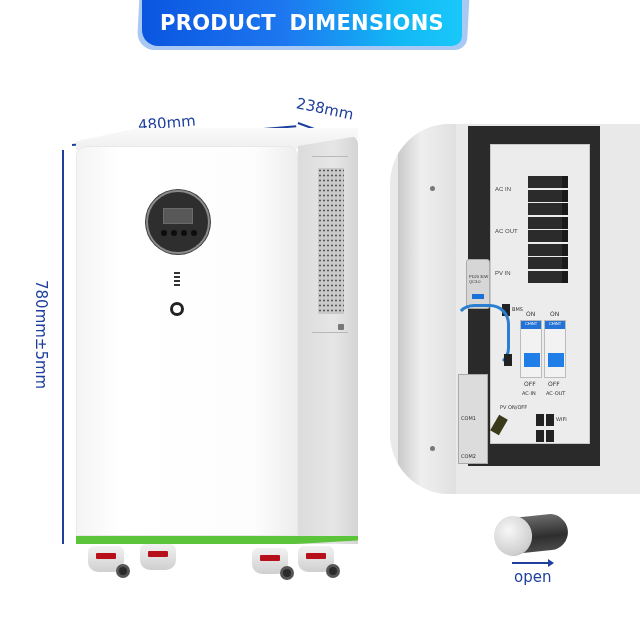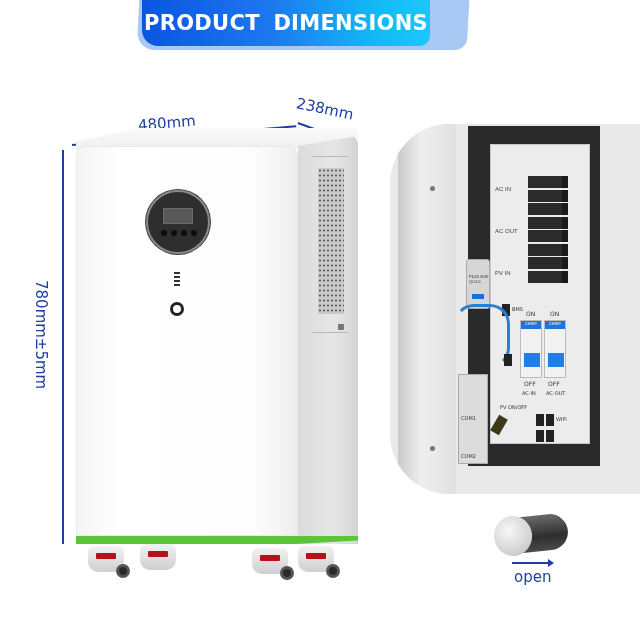--- a/index.html
+++ b/index.html
@@ -5,21 +5,21 @@
   * { box-sizing: border-box; margin: 0; padding: 0; }
   html, body { width: 640px; height: 640px; background: #ffffff; overflow: hidden; }
   body { position: relative; font-family: "Liberation Sans", sans-serif; }
 
   
   .banner-back {
     position: absolute; left: 138px; top: 0; width: 330px; height: 50px;
     background: #a9c9f5; border-radius: 0 0 12px 18px; transform: skewX(-3deg);
   }
   .banner {
-    position: absolute; left: 142px; top: 0; width: 288px; height: 46px;
+    position: absolute; left: 142px; top: 0; width: 320px; height: 46px;
     background: linear-gradient(90deg, #0a55e0 0%, #1d78f0 45%, #12b8f5 80%, #19c8fa 100%);
     border-radius: 0 0 10px 16px;
     display: flex; align-items: center; justify-content: center;
   }
   .banner-title {
     color: #ffffff; font-family: "DejaVu Sans", sans-serif; font-weight: bold;
     font-size: 21px; letter-spacing: 0.3px; word-spacing: 6px;
   }
 
   

